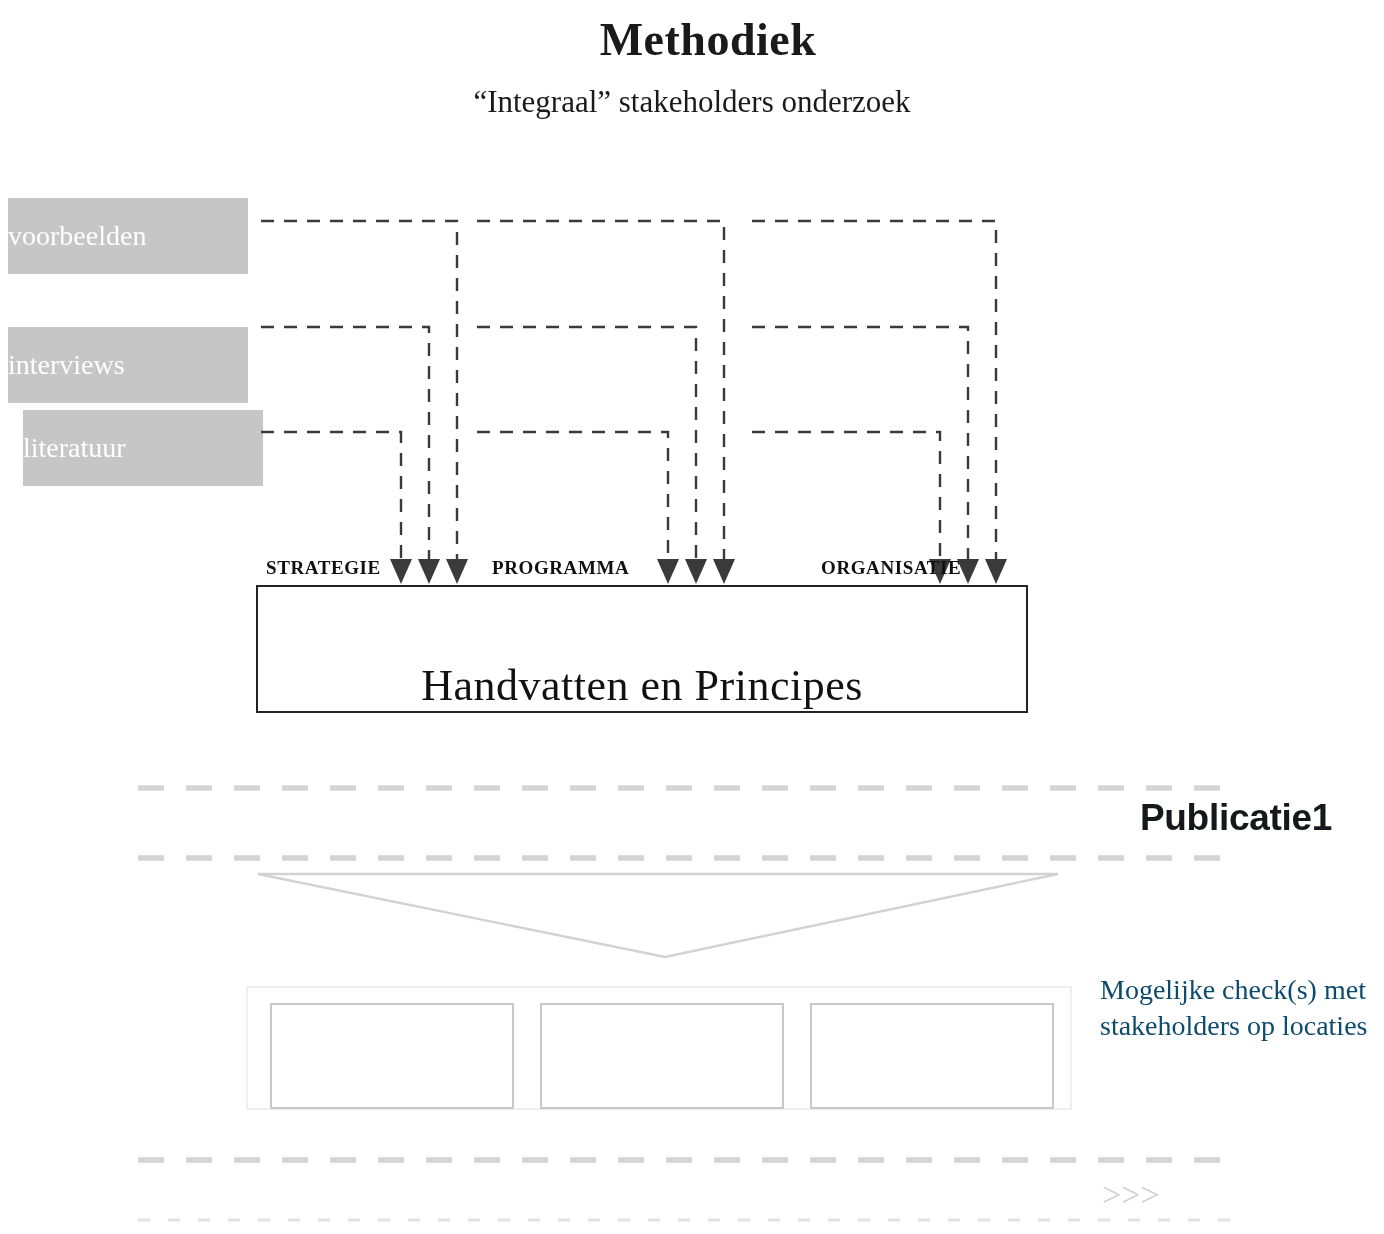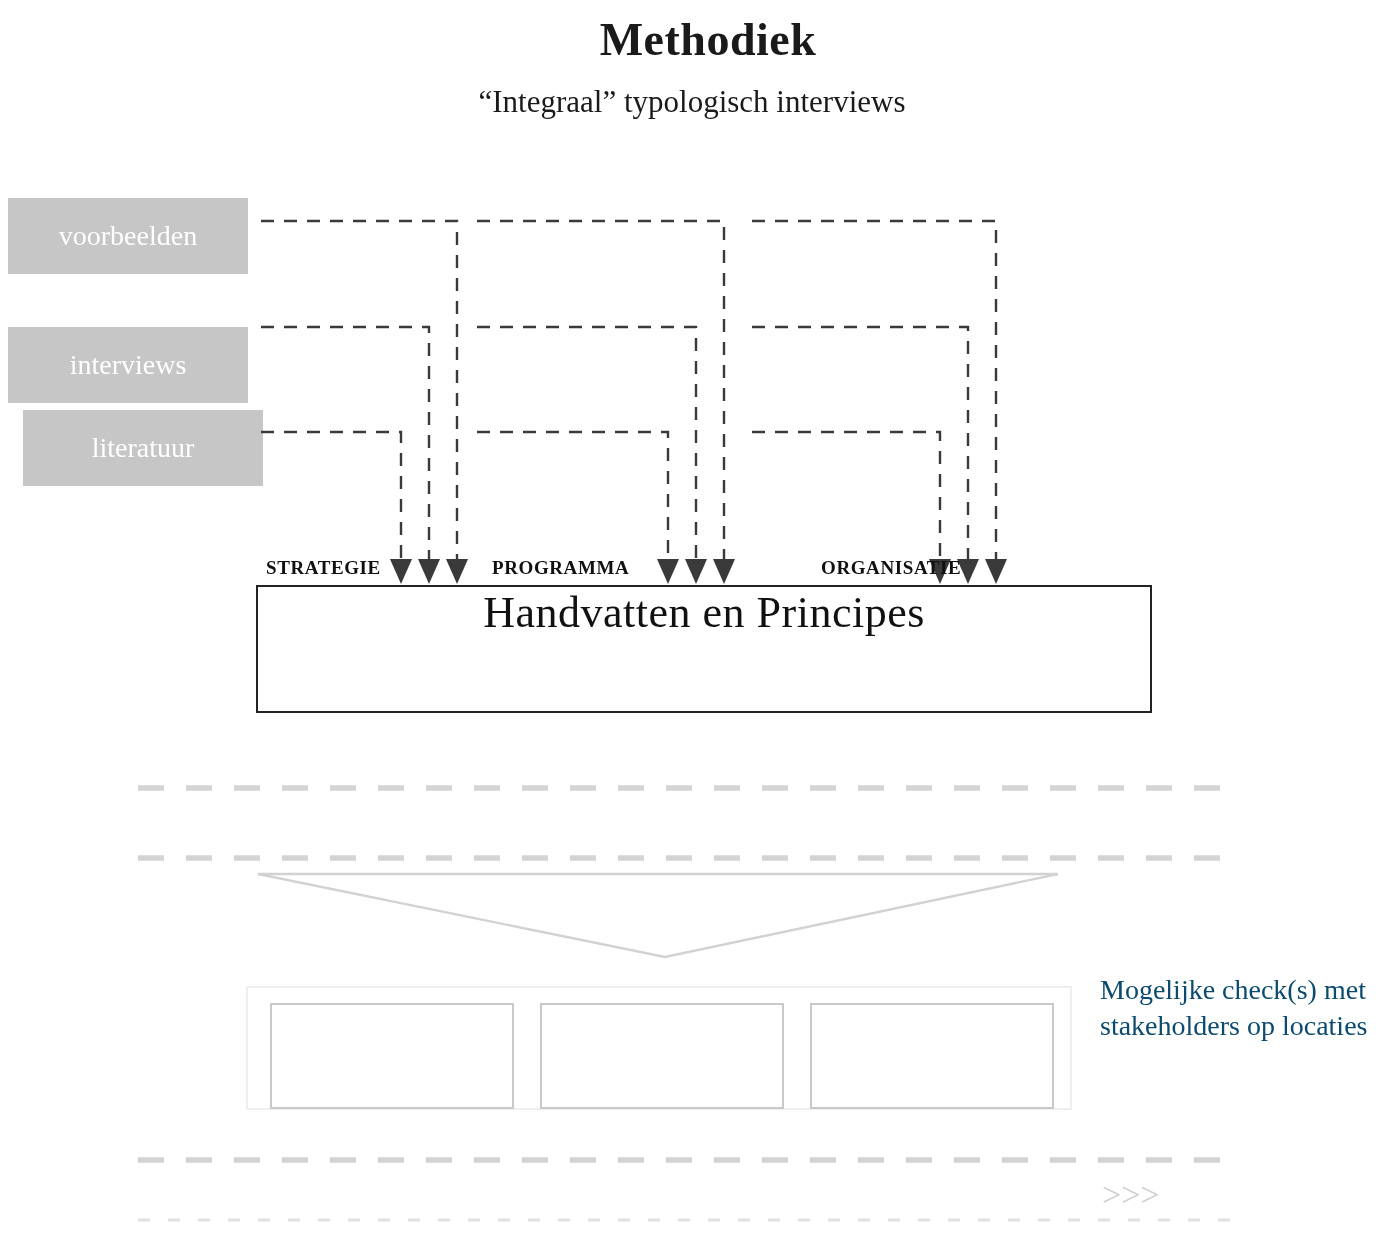--- a/index.html
+++ b/index.html
@@ -35,21 +35,21 @@
   }
 
   
   .src-box{
     position:absolute;
     left:8px;width:240px;
     background:#c6c6c6;
     color:#ffffff;
     font-family:"Liberation Serif", serif;
     font-size:28px;
-    display:flex;align-items:center;justify-content:center;
+    display:flex;align-items:center;
     text-align:center;
   }
   #src-0{top:198px;height:76px;}
   #src-1{top:303px;height:76px;margin-top:24px;}
   #src-2{top:410px;height:76px;margin-left:15px;}
 
   
   .col-label{
     position:absolute;
     font-family:Liberation Serif, serif;
@@ -61,24 +61,24 @@
     white-space:nowrap;
   }
   #col-strategie{left:266px;}
   #col-programma{left:492px;}
   #col-organisatie{left:821px;}
 
   
   .result-box{
     position:absolute;
     left:256px;top:585px;
-    width:896px;height:128px;
+    width:772px;height:128px;
     border:2px solid #222222;
     background:#ffffff;
-    display:flex;align-items:flex-start;justify-content:center;
+    display:flex;align-items:flex-end;justify-content:center;
     box-sizing:border-box;
   }
   .result-text{
     font-family:"Liberation Serif", serif;
     font-size:44px;
     color:#111111;
     letter-spacing:.5px;
   }
 
   
@@ -134,21 +134,21 @@
     line-height:1;
   }
   svg{position:absolute;left:0;top:0;overflow:visible;}
 </style>
 </head>
 <body>
 
 <div id="stage">
 
   <div class="title">Methodiek</div>
-  <div class="subtitle">“Integraal” typologisch interviews</div>
+  <div class="subtitle">“Integraal” stakeholders onderzoek</div>
 
   <div class="src-box" id="src-0">
     <span>voorbeelden</span>
   </div>
   <div class="src-box" id="src-1">
     <span>interviews</span>
   </div>
   <div class="src-box" id="src-2">
     <span>literatuur</span>
   </div>
@@ -184,20 +184,21 @@
 
   <svg id="lower-art" width="1384" height="1234">
       <line x1="138" y1="788" x2="1230" y2="788" stroke="#d4d4d4" stroke-width="5.5" stroke-dasharray="26 22"></line>
       <line x1="138" y1="858" x2="1230" y2="858" stroke="#d4d4d4" stroke-width="5.5" stroke-dasharray="26 22"></line>
       <line x1="138" y1="1160" x2="1230" y2="1160" stroke="#d4d4d4" stroke-width="5.5" stroke-dasharray="26 22"></line>
       <line x1="138" y1="1220" x2="1230" y2="1220" stroke="#e2e2e2" stroke-width="3" stroke-dasharray="12 18"></line>
       <path d="M 258 874 L 665 957 L 1058 874" fill="none" stroke="#d2d2d2" stroke-width="2.4"></path>
       <line x1="258" y1="874" x2="1058" y2="874" stroke="#d2d2d2" stroke-width="2.4"></line>
     </svg>
 
+  <div class="pub-label">Publicatie1</div>
 
   <div class="outer-frame"></div>
   <div class="inner-box" id="inner-0"></div>
   <div class="inner-box" id="inner-1"></div>
   <div class="inner-box" id="inner-2"></div>
 
   <div class="note">Mogelijke check(s) met stakeholders op locaties</div>
   <div class="chevrons">&gt;&gt;&gt;</div>
 
 </div>

